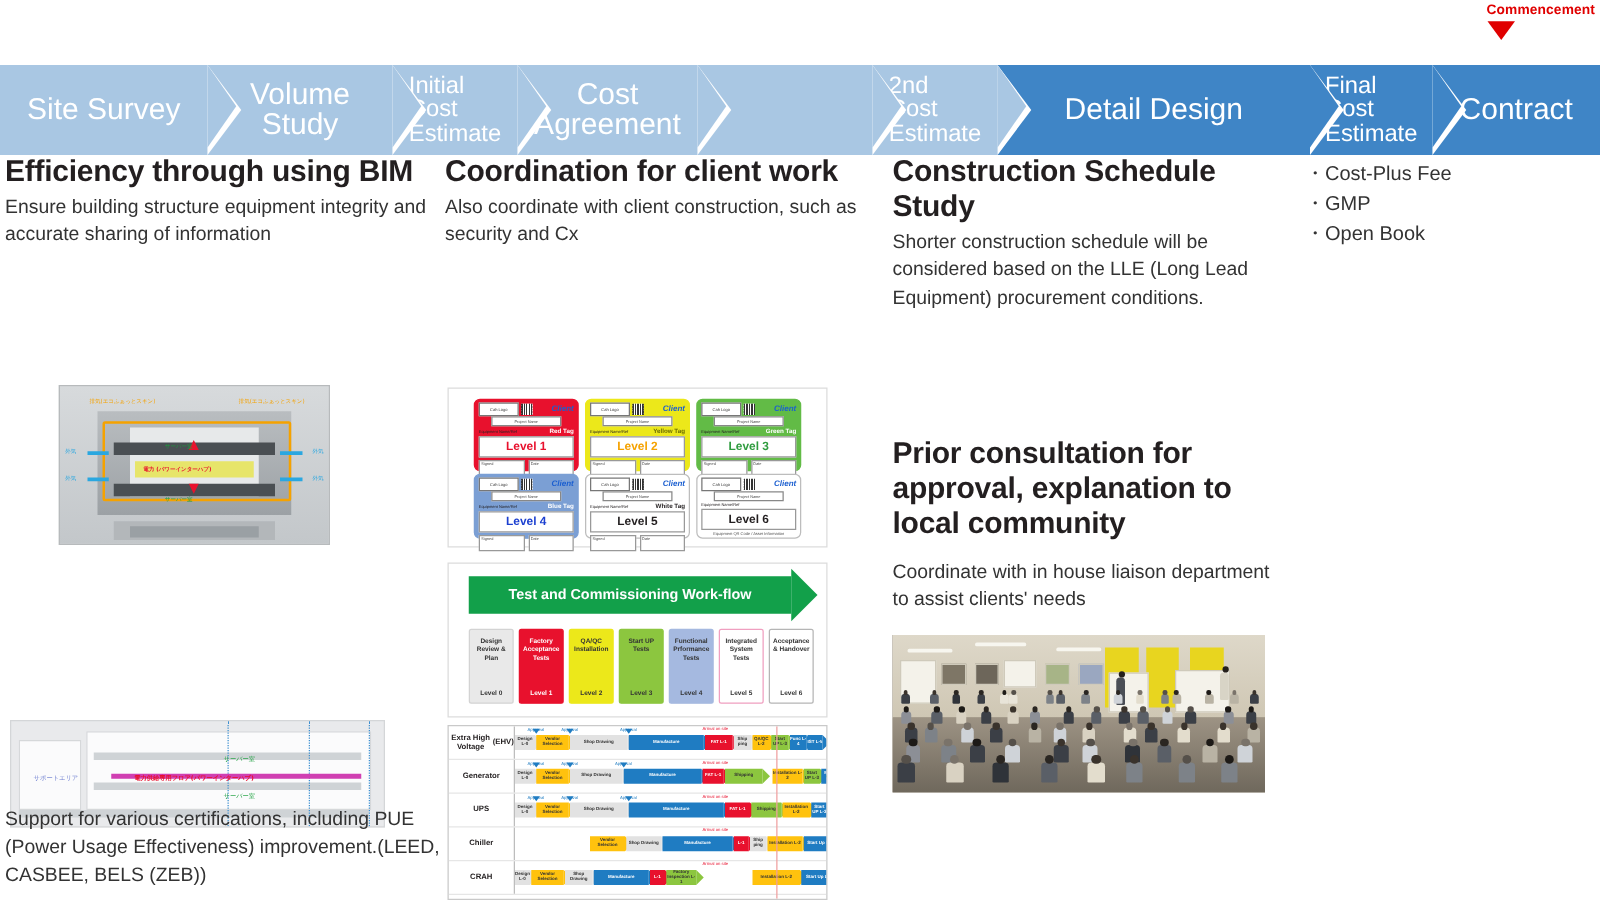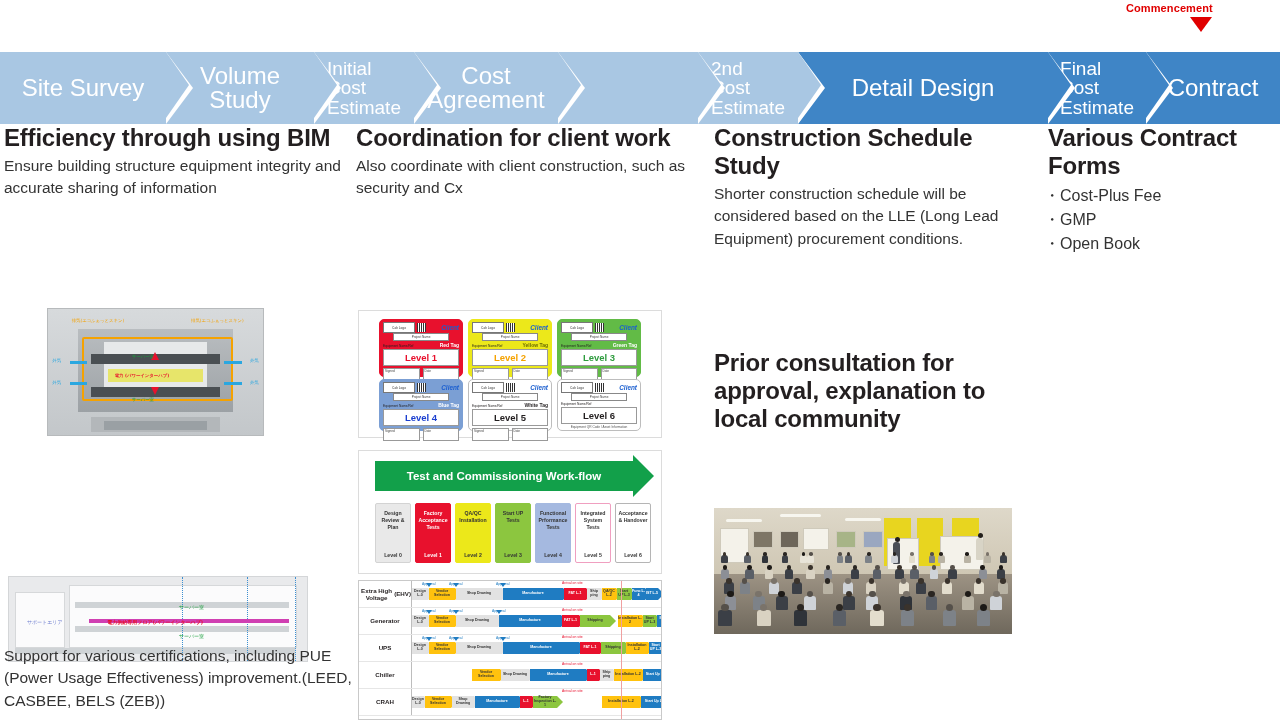--- a/index.html
+++ b/index.html
@@ -2,21 +2,21 @@
 <html><head>
 <meta charset="utf-8">
 <style>
   html,body{margin:0;padding:0;}
   body{
     width:1280px;height:720px;overflow:hidden;background:#ffffff;
     font-family:"Liberation Sans","DejaVu Sans",sans-serif;color:#231f20;
     position:relative;
   }
   
-  #commencement{position:absolute;top:2px;right:4px;width:150px;text-align:left;}
+  #commencement{position:absolute;top:2px;right:4px;width:150px;text-align:right;}
   #commencement .label{color:#e00000;font-size:11px;font-weight:bold;letter-spacing:.1px;line-height:13px;white-space:nowrap;}
   #commencement .arrow{margin:2px auto 0 auto;width:0;height:0;border-left:11px solid transparent;border-right:11px solid transparent;border-top:15px solid #e00000;}
   
   #phasebar{position:absolute;left:0;top:52px;width:1280px;height:72px;display:flex;}
   .phase{position:relative;height:72px;display:flex;align-items:center;justify-content:center;
          color:#ffffff;text-align:center;box-sizing:border-box;}
   .phase .txt{position:relative;z-index:3;line-height:1.02;padding:0 4px;}
   .phase.light{background:#a9c7e3;}
   .phase.dark{background:#3f85c6;}
   
@@ -527,20 +527,21 @@
         </div>
       <div class="gvline" style="left:262px;"></div>
     </div>
   </div>
 
   <div class="col" id="col3">
     <h2 class="head pad-l10">Construction Schedule Study</h2>
     <p class="body pad-l10">Shorter construction schedule will be  considered based on the LLE (Long Lead Equipment) procurement conditions.</p>
 
     <h2 class="head pad-l10" style="position:absolute;top:225px;width:310px;">Prior consultation for approval, explanation to local community</h2>
+    <p class="body pad-l10" style="position:absolute;top:320px;width:312px;">Coordinate with in house liaison department  to assist clients' needs</p>
 
     <div class="photowrap">
       <div class="ph-wall"></div>
       <div class="ph-floor"></div>
       <div class="ph-ylw" style="left:57%;top:8%;width:9%;height:38%;"></div>
       <div class="ph-ylw" style="left:68%;top:8%;width:9%;height:38%;"></div>
       <div class="ph-ylw" style="left:80%;top:8%;width:9%;height:30%;"></div>
       <div class="ph-board" style="left:2%;top:16%;width:9%;height:26%;"></div>
       <div class="ph-board" style="left:13%;top:18%;width:6%;height:12%;background:#7e7666;"></div>
       <div class="ph-board" style="left:22%;top:18%;width:6%;height:12%;background:#6d665a;"></div>
@@ -675,21 +676,20 @@
           <div class="ph-head" style="left: 89.17%; top: 96px; width: 7.44px; height: 7.44px; background: rgb(29, 26, 23); z-index: 14;"></div>
           <div class="ph-body" style="left: 60%; top: 34px; width: 7px; height: 22px; background: rgb(74, 78, 85); z-index: 9;"></div>
           <div class="ph-head" style="left: 60.6%; top: 29px; width: 5px; height: 5px; background: rgb(36, 32, 28); z-index: 9;"></div>
           <div class="ph-body" style="left: 88%; top: 30px; width: 7px; height: 22px; background: rgb(216, 212, 198); z-index: 9;"></div>
           <div class="ph-head" style="left: 88.6%; top: 25px; width: 5px; height: 5px; background: rgb(36, 32, 28); z-index: 9;"></div>
         </div>
     </div>
   </div>
 
   <div class="col" id="col4">
-    <h2 class="head pad-l">Various Contract Forms</h2>
     <ul class="blist pad-l" id="contract-bullets">
         <li>・Cost-Plus Fee</li>
         <li>・GMP</li>
         <li>・Open Book</li>
       </ul>
   </div>
 
 </div>
 
 </body></html>

